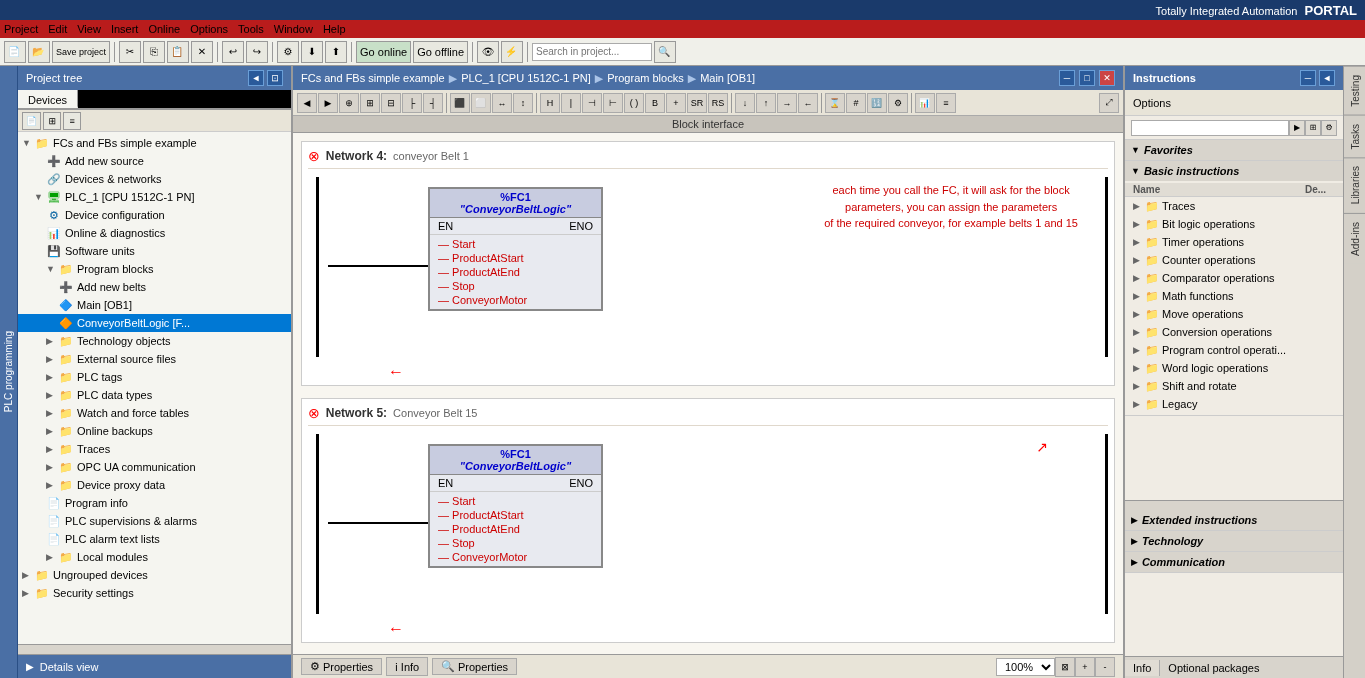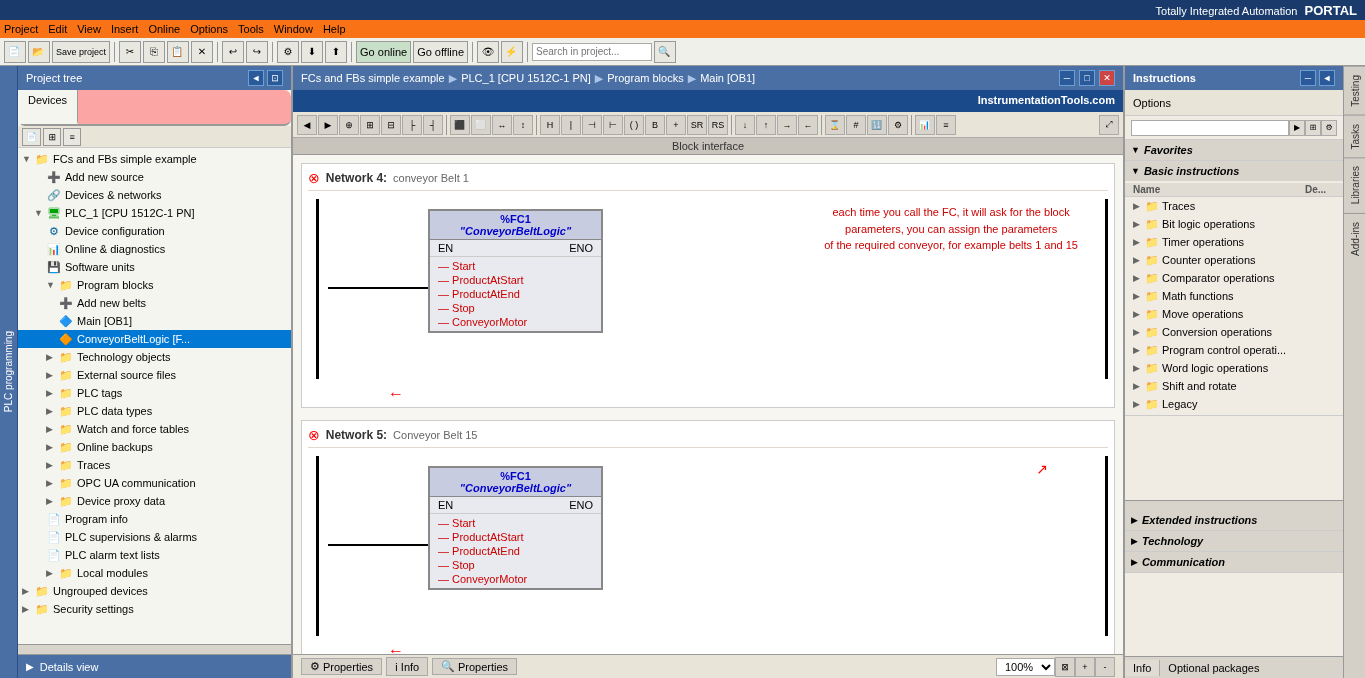--- a/index.html
+++ b/index.html
@@ -9,21 +9,21 @@
     .title-bar {
       background: #1a3a6b;
       color: white;
       padding: 2px 8px;
       display: flex;
       align-items: center;
       height: 20px;
       font-size: 10px;
     }
     .title-bar-menus {
-      background: #f97316;
+      background: #b91c1c;
       display: flex;
       align-items: center;
       height: 18px;
       padding: 0 4px;
       gap: 10px;
       color: #000;
     }
     .title-bar-menus span { cursor: pointer; font-size: 11px; }
     .toolbar {
       background: #f0f0ea;
@@ -60,25 +60,24 @@
     .sidebar-header {
       background: #4a6fa5;
       color: white;
       padding: 3px 8px;
       display: flex;
       align-items: center;
       justify-content: space-between;
       height: 24px;
     }
     .sidebar-tabs {
-      background: #fca5a5;
+      background: #000000;
       border-bottom: 2px solid #999;
       display: flex;
-      height: 36px;
-      border-radius: 7px;
+      height: 20px;
     }
     .sidebar-tab {
       padding: 4px 10px;
       cursor: pointer;
       border-right: 1px solid #999;
       font-size: 11px;
       background: #d4d0c8;
     }
     .sidebar-tab.active { background: #f5f5f0; border-bottom: 2px solid #f5f5f0; }
     .sidebar-toolbar {
@@ -643,23 +642,20 @@
           <span class="breadcrumb-sep">▶</span>
           <span>Main [OB1]</span>
         </div>
         <div class="breadcrumb-controls">
           <div class="bc-btn">─</div>
           <div class="bc-btn">□</div>
           <div class="bc-btn" style="background:#cc4444;">✕</div>
         </div>
       </div>
 
-      <div class="watermark">
-        <span>InstrumentationTools.com</span>
-      </div>
 
       <div class="center-toolbar">
         <div class="ctb">◀</div>
         <div class="ctb">▶</div>
         <div class="ctb">⊕</div>
         <div class="ctb">⊞</div>
         <div class="ctb">⊟</div>
         <div class="ctb">├</div>
         <div class="ctb">┤</div>
         <div class="toolbar-sep"></div>

